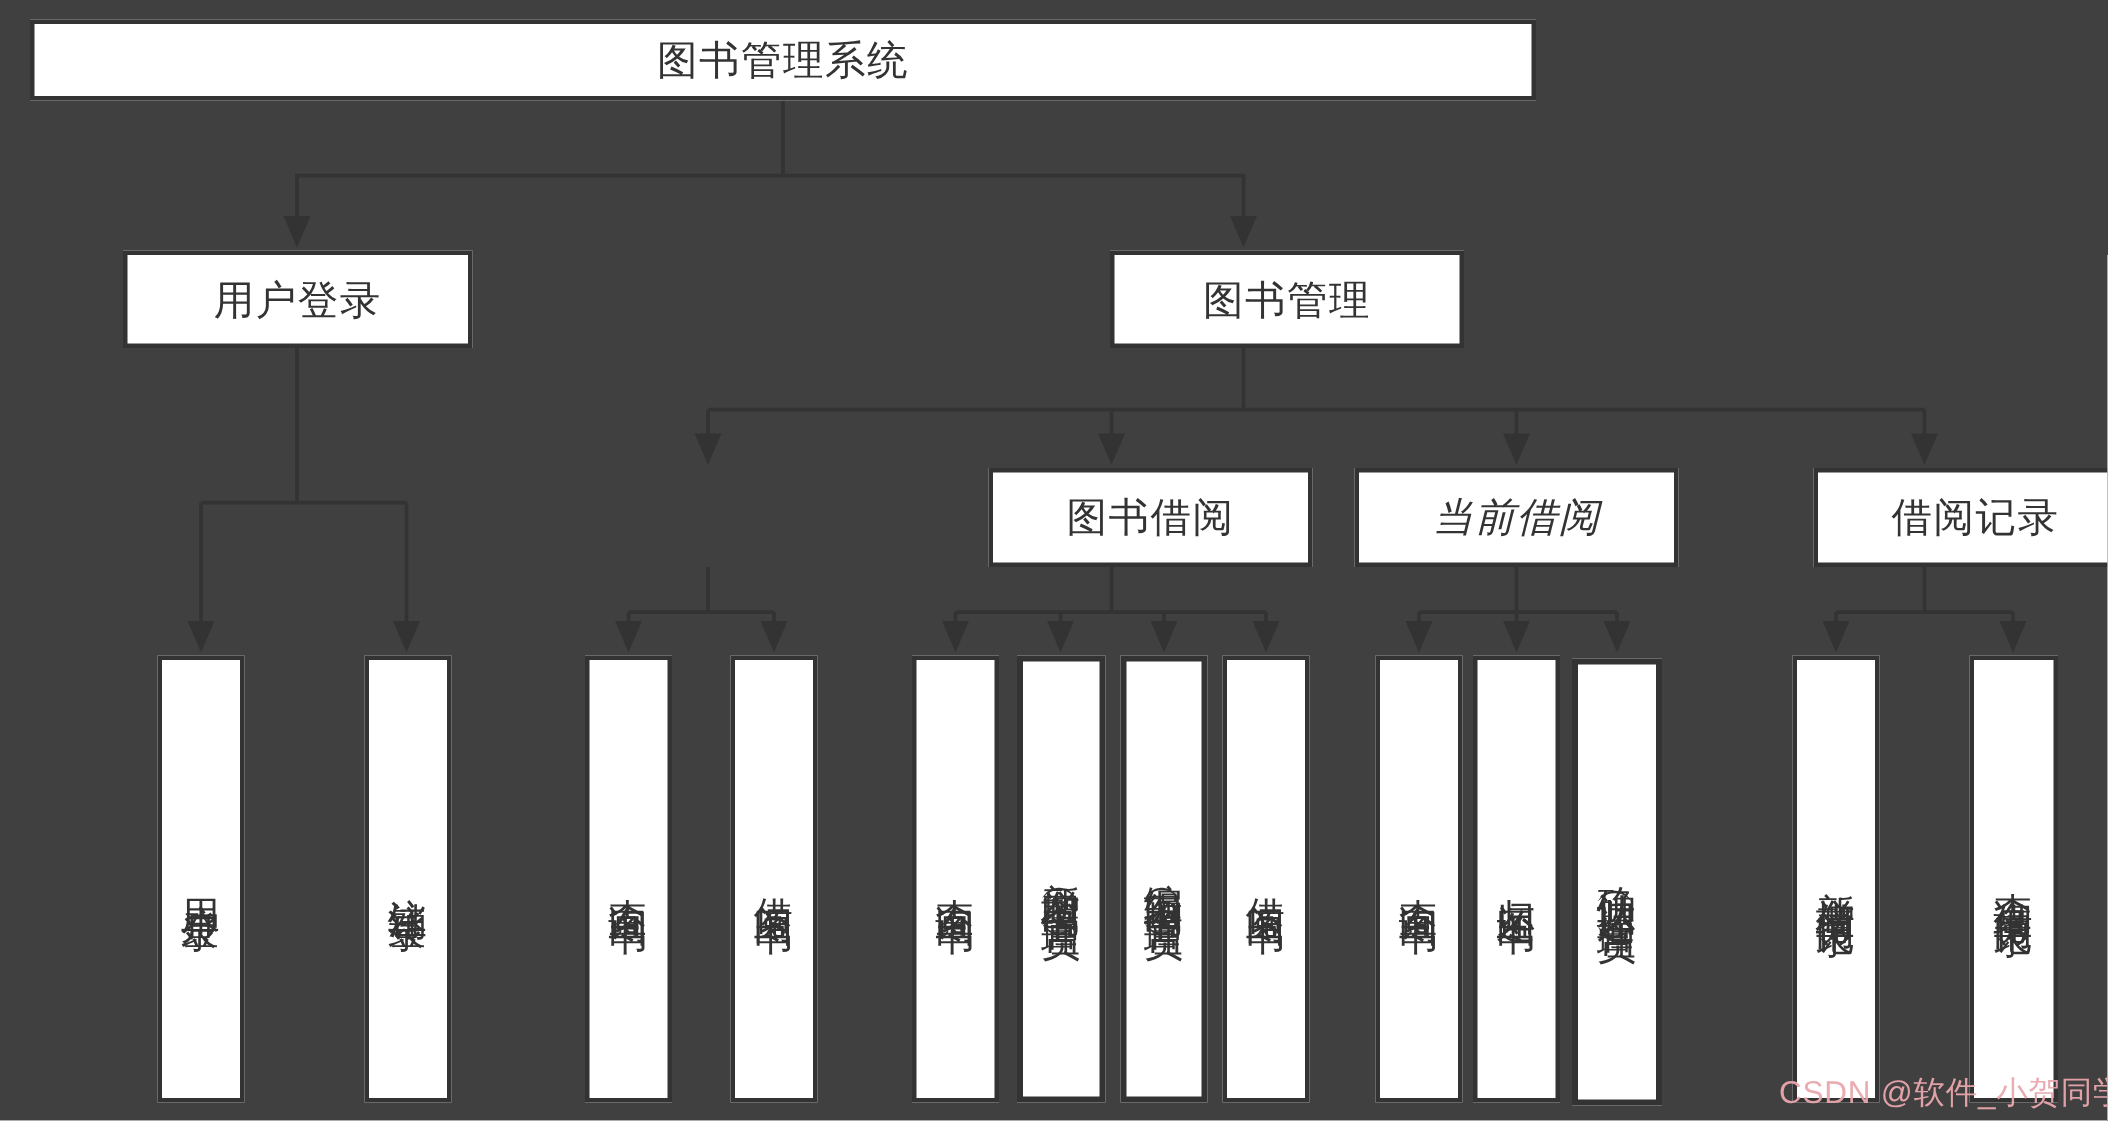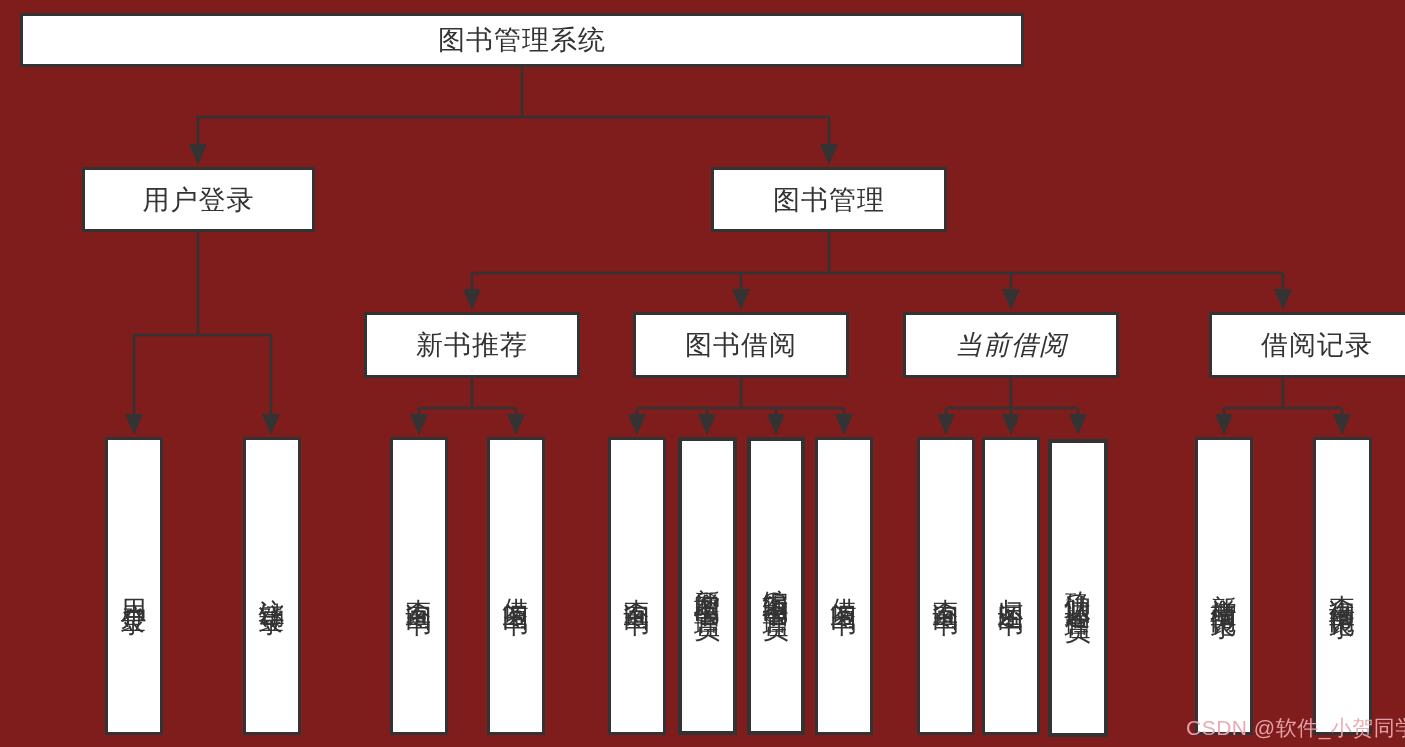--- a/index.html
+++ b/index.html
@@ -1,20 +1,20 @@
 <!DOCTYPE html>
 <html><head>
 <meta charset="utf-8">
 <style>
   html, body { margin: 0; padding: 0; background: #ffffff; }
   .canvas {
     position: relative;
     width: 1405px;
     height: 747px;
-    background: #7f1d1d;
+    background: #404040;
     font-family: "Liberation Sans", sans-serif;
     color: #333333;
     overflow: hidden;
   }
   .connectors {
     position: absolute;
     left: 0; top: 0;
     width: 1405px; height: 747px;
   }
   .node {
@@ -79,24 +79,23 @@
       <path d="M1002 414 L1020 414 L1011 435 Z"></path>
       <path d="M1069 414 L1087 414 L1078 435 Z"></path>
       <path d="M1215 414 L1233 414 L1224 435 Z"></path>
       <path d="M1333 414 L1351 414 L1342 435 Z"></path>
     </g>
   </svg>
 
   <div class="node h" style="left:20px; top:13px; width:1004px; height:54px;">图书管理系统</div>
 
   <div class="node h" style="left:82px; top:167px; width:233px; height:65px;">用户登录</div>
-  <div class="node h" style="left:711px; top:167px; width:236px; height:65px;text-align:center;">图书管理</div>
+  <div class="node h" style="left:740px; top:167px; width:236px; height:65px;text-align:center;">图书管理</div>
 
-  <div class="node h" style="left:364px; top:312px; width:216px; height:66px;">新书推荐</div>
-  <div class="node h" style="left:633px; top:312px; width:216px; height:66px;">图书借阅</div>
+  <div class="node h" style="left:659px; top:312px; width:216px; height:66px;">图书借阅</div>
   <div class="node h" style="left:903px; top:312px; width:216px; height:66px;font-style:italic;">当前借阅</div>
   <div class="node h" style="left:1175px; top:312px; width:216px; height:66px;margin-left:34px;">借阅记录</div>
 
   <div class="node leaf" style="left:105px; top:437px; width:58px; height:298px;">用户登录</div>
   <div class="node leaf" style="left:243px; top:437px; width:58px; height:298px;">注销登录</div>
 
   <div class="node leaf" style="left:390px; top:437px; width:58px; height:298px;">查询图书</div>
   <div class="node leaf" style="left:487px; top:437px; width:58px; height:298px;">借阅图书</div>
 
   <div class="node leaf" style="left:608px; top:437px; width:58px; height:298px;">查询图书</div>

